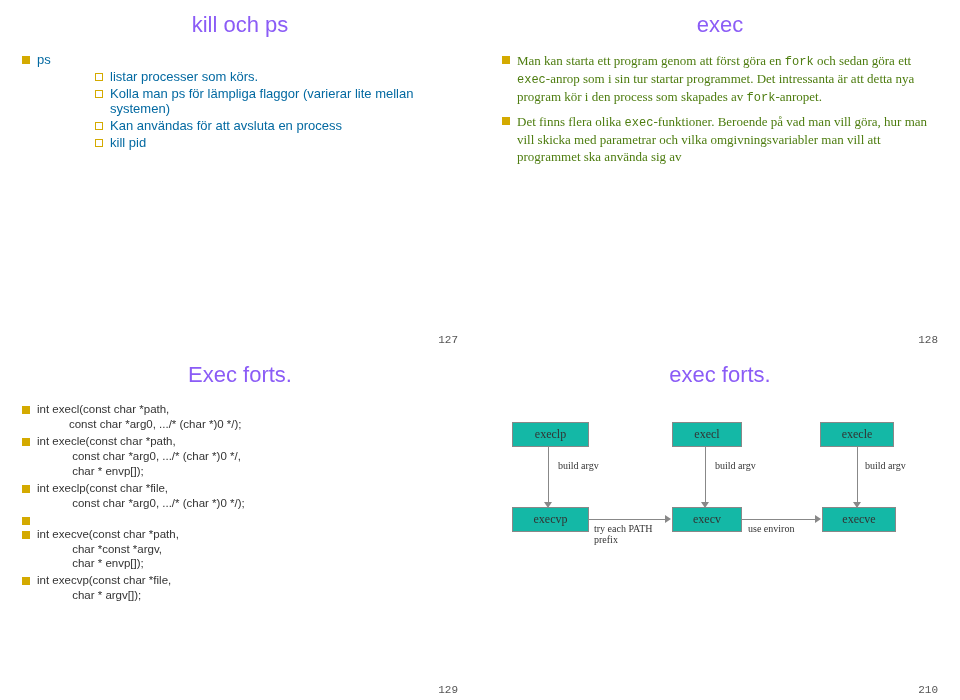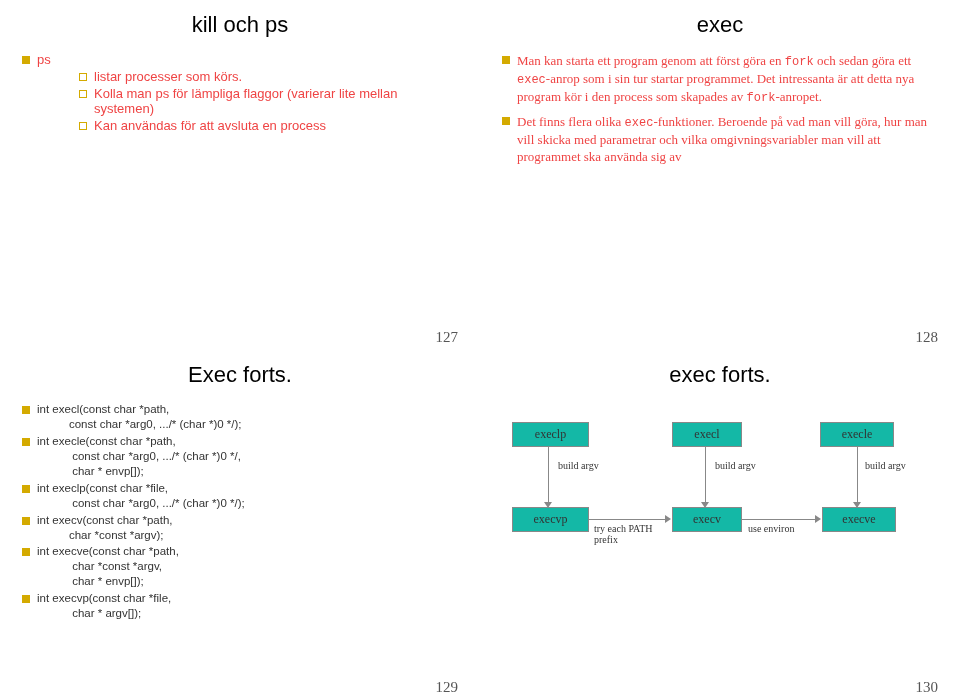--- a/index.html
+++ b/index.html
@@ -24,49 +24,49 @@
     position: relative;
     font-size: 12px;
     color: #333;
   }
   .slide h1 {
     font-family: 'Comic Sans MS', cursive, sans-serif;
     font-weight: normal;
     font-size: 22px;
     text-align: center;
     margin: 0 0 14px 0;
-    color: #000000;
+    color: #8b5cf6;
   }
   .bullet {
     display: flex;
     align-items: flex-start;
     margin: 2px 0;
   }
   .sq {
     display: inline-block;
     width: 8px;
     height: 8px;
     margin-right: 7px;
     margin-top: 4px;
     flex-shrink: 0;
   }
   .sq.solid { background: #d4aa00; }
   .sq.outline { border: 1.5px solid #d4aa00; background: #fff; box-sizing: border-box; }
   .lvl1 { margin-left: 0; }
-  .lvl2 { margin-left: 22px; padding-left: 35px; }
-  .sans { font-family: 'Comic Sans MS', cursive, sans-serif; font-size: 13px; color: #ef4444; }
-  .serif { font-family: Georgia, 'Times New Roman', serif; font-size: 13px; color: #ef4444; line-height: 1.35; }
+  .lvl2 { margin-left: 38px; padding-left: 35px; }
+  .sans { font-family: 'Comic Sans MS', cursive, sans-serif; font-size: 13px; color: #0369a1; }
+  .serif { font-family: Georgia, 'Times New Roman', serif; font-size: 13px; color: #4d7c0f; line-height: 1.35; }
   .mono, .mono-inline { font-family: 'Courier New', monospace; font-size: 12px; }
   .mono-block { font-family: Liberation Sans, sans-serif; font-size: 11.5px; white-space: pre; line-height: 1.3; }
   .pagenum {
     position: absolute;
     bottom: 4px;
-    font-size: 15px;
+    font-size: 11px;
     color: #555;
-    font-family: Liberation Serif, serif;
+    font-family: Liberation Mono, monospace;
     text-align: center;
   }
   .pagenum.left { right: 22px; }
   .pagenum.right { right: 22px; }
   .diagram {
     position: relative;
     width: 410px;
     height: 150px;
     margin-top: 34px;
     margin-left: 10px;
@@ -111,20 +111,24 @@
       <span class="sans">listar processer som körs.</span>
     </div>
     <div class="bullet lvl2">
       <span class="sq outline"></span>
       <span class="sans">Kolla man ps för lämpliga flaggor (varierar lite mellan systemen)</span>
     </div>
     <div class="bullet lvl2">
       <span class="sq outline"></span>
       <span class="sans">Kan användas för att avsluta en process</span>
     </div>
+    <div class="bullet lvl2">
+      <span class="sq outline"></span>
+      <span class="sans">kill pid</span>
+    </div>
     <div class="pagenum left">127</div>
   </div>
 
   <div class="slide">
     <h1>exec</h1>
     <div class="bullet lvl1">
       <span class="sq solid"></span>
       <span class="serif">
         <span>Man kan starta ett program genom att först göra en </span><span class="mono-inline">fork</span><span> och sedan göra ett </span><span class="mono-inline">exec</span><span>-anrop som i sin tur startar programmet. Det intressanta är att detta nya program kör i den process som skapades av </span><span class="mono-inline">fork</span><span>-anropet.</span>
       </span>
@@ -151,22 +155,20 @@
            const char *arg0, .../* (char *)0 */,
            char * envp[]);</span>
     </div>
     <div class="bullet lvl1">
       <span class="sq solid"></span>
       <span class="mono-block">int execlp(const char *file,
            const char *arg0, .../* (char *)0 */);</span>
     </div>
     <div class="bullet lvl1">
       <span class="sq solid"></span>
-      <span class="mono-block">int execv(const char *path,
-          char *const *argv);</span>
     </div>
     <div class="bullet lvl1">
       <span class="sq solid"></span>
       <span class="mono-block">int execve(const char *path,
            char *const *argv,
            char * envp[]);</span>
     </div>
     <div class="bullet lvl1">
       <span class="sq solid"></span>
       <span class="mono-block">int execvp(const char *file,
@@ -206,16 +208,16 @@
       <div class="dlabel" style="left:46px; top:38px;">build argv</div>
       <div class="dlabel" style="left:203px; top:38px;">build argv</div>
       <div class="dlabel" style="left:353px; top:38px;">build argv</div>
 
       <div class="dlabel" style="left:82px; top:101px; white-space:pre;">try each PATH
 prefix</div>
 
       <div class="dlabel" style="left:236px; top:101px;">use environ</div>
     </div>
 
-    <div class="pagenum right">130</div>
+    <div class="pagenum right">210</div>
   </div>
 
 </div>
 
 </body></html>

